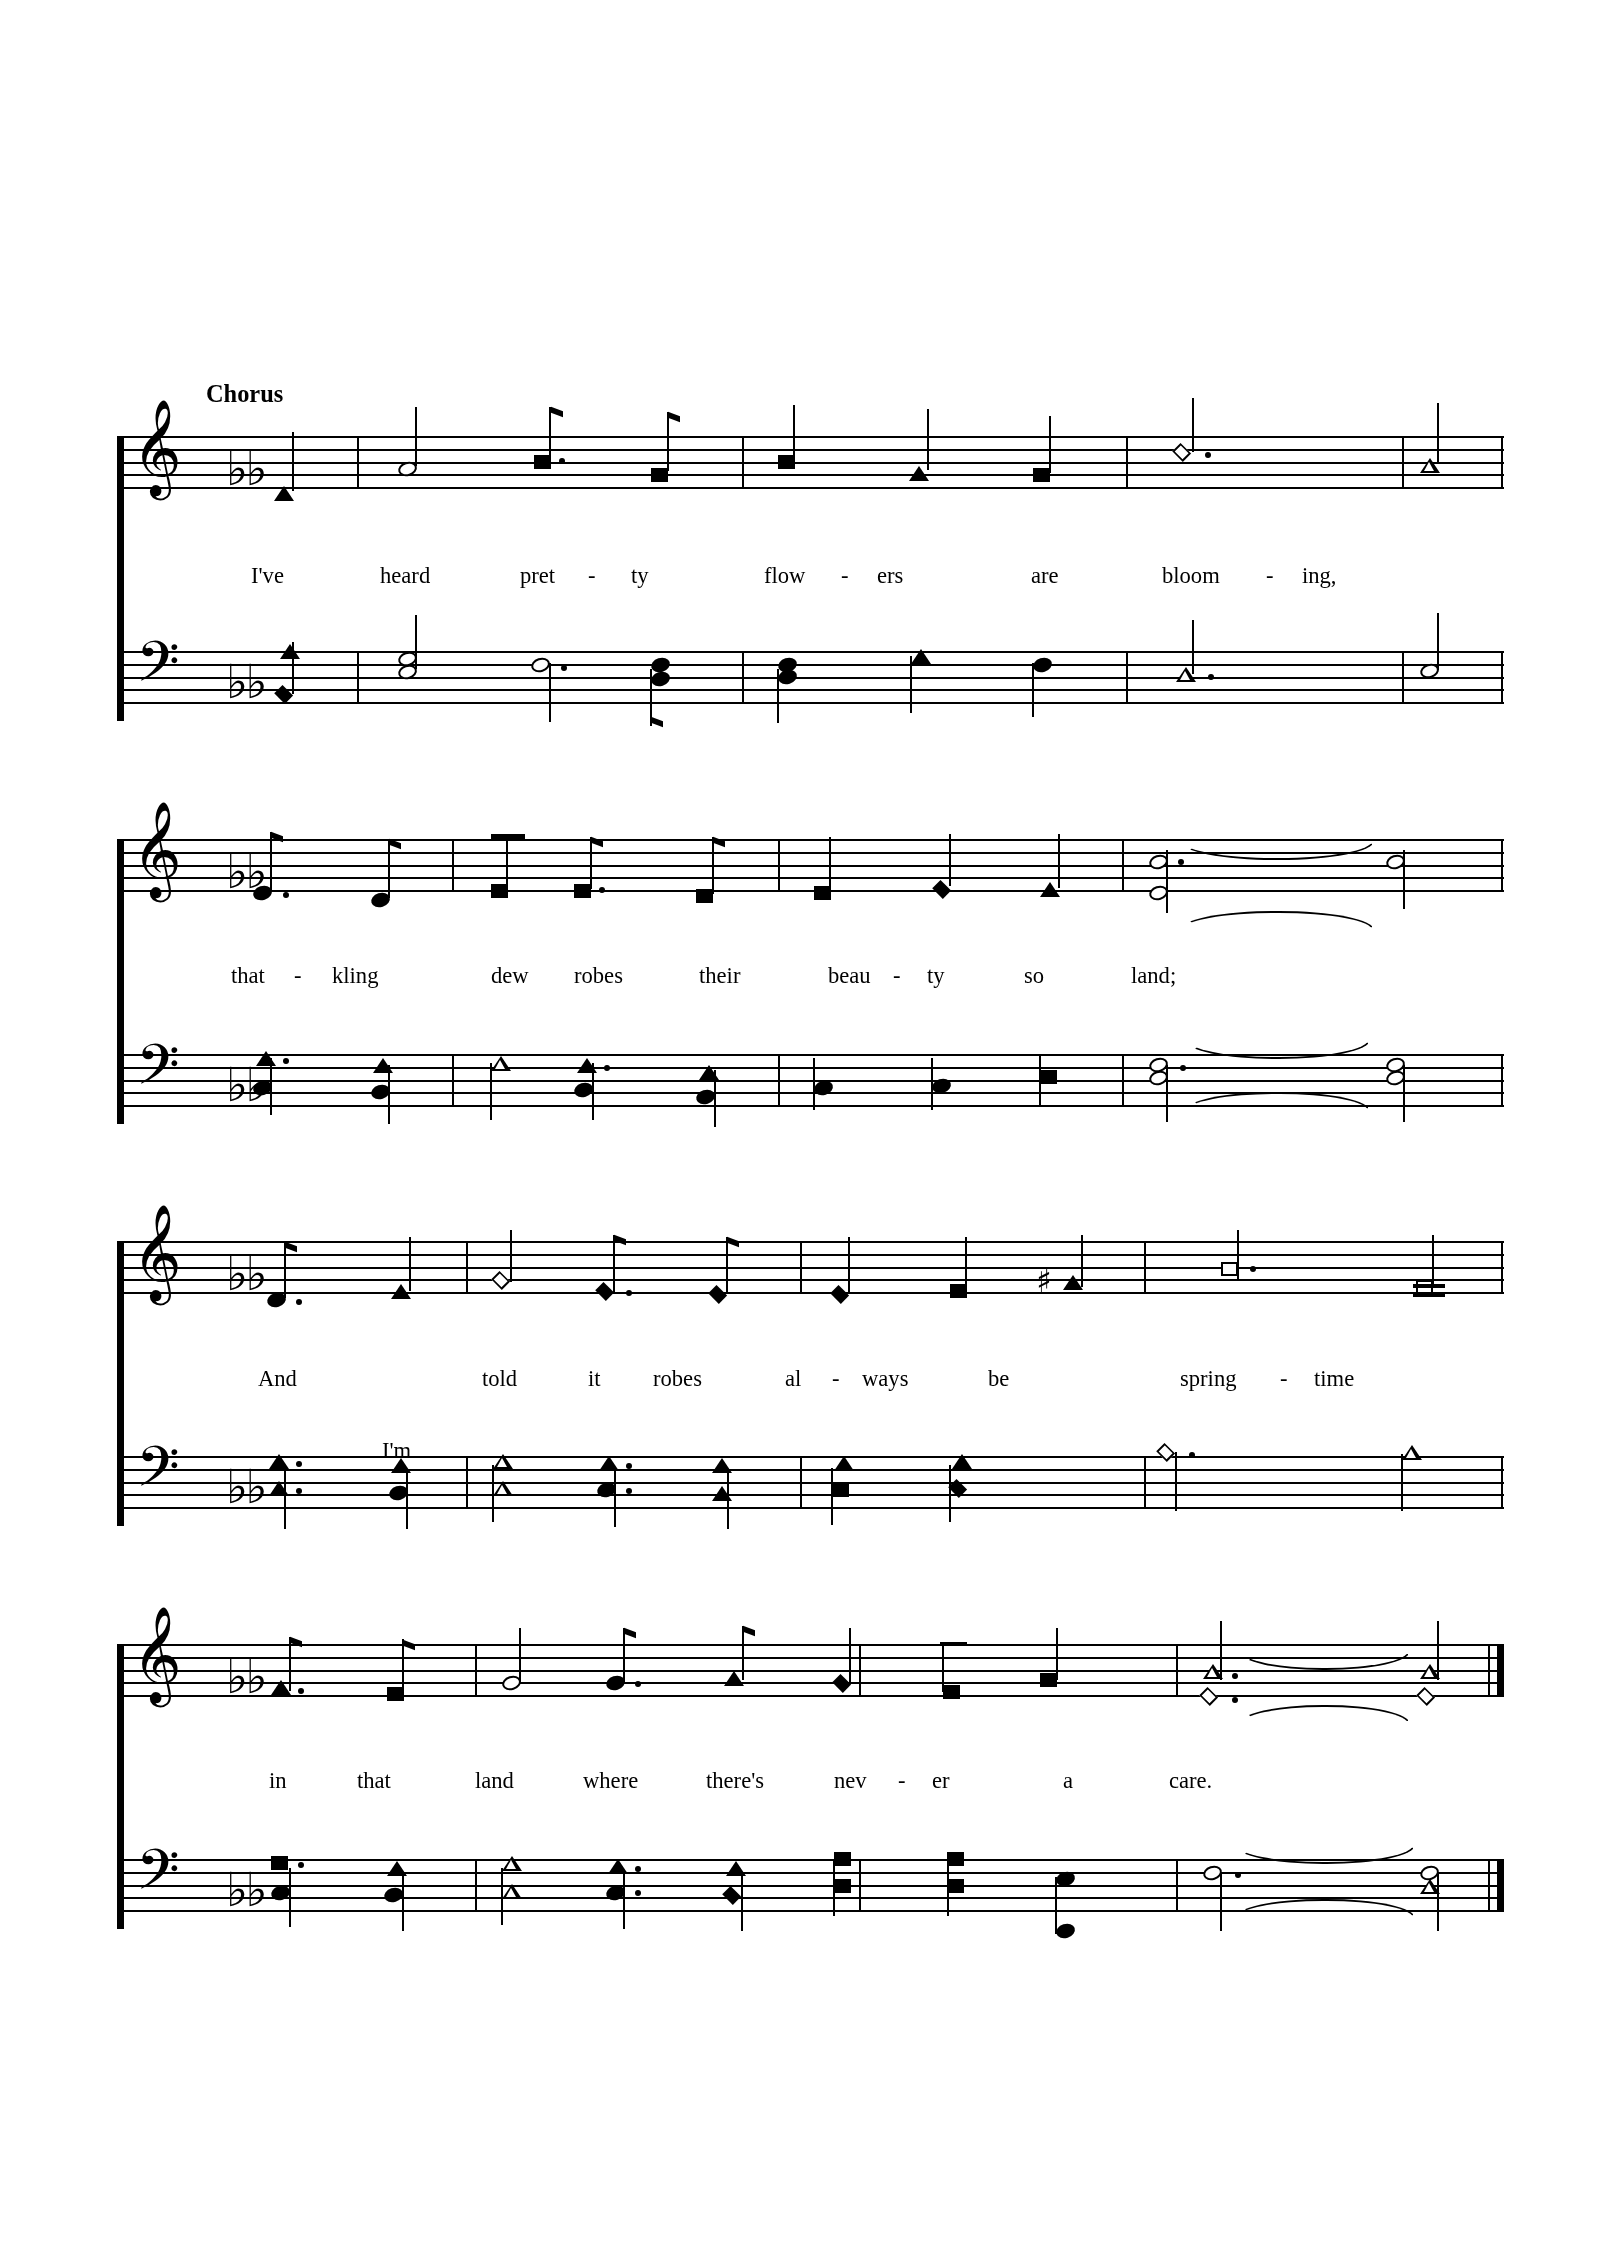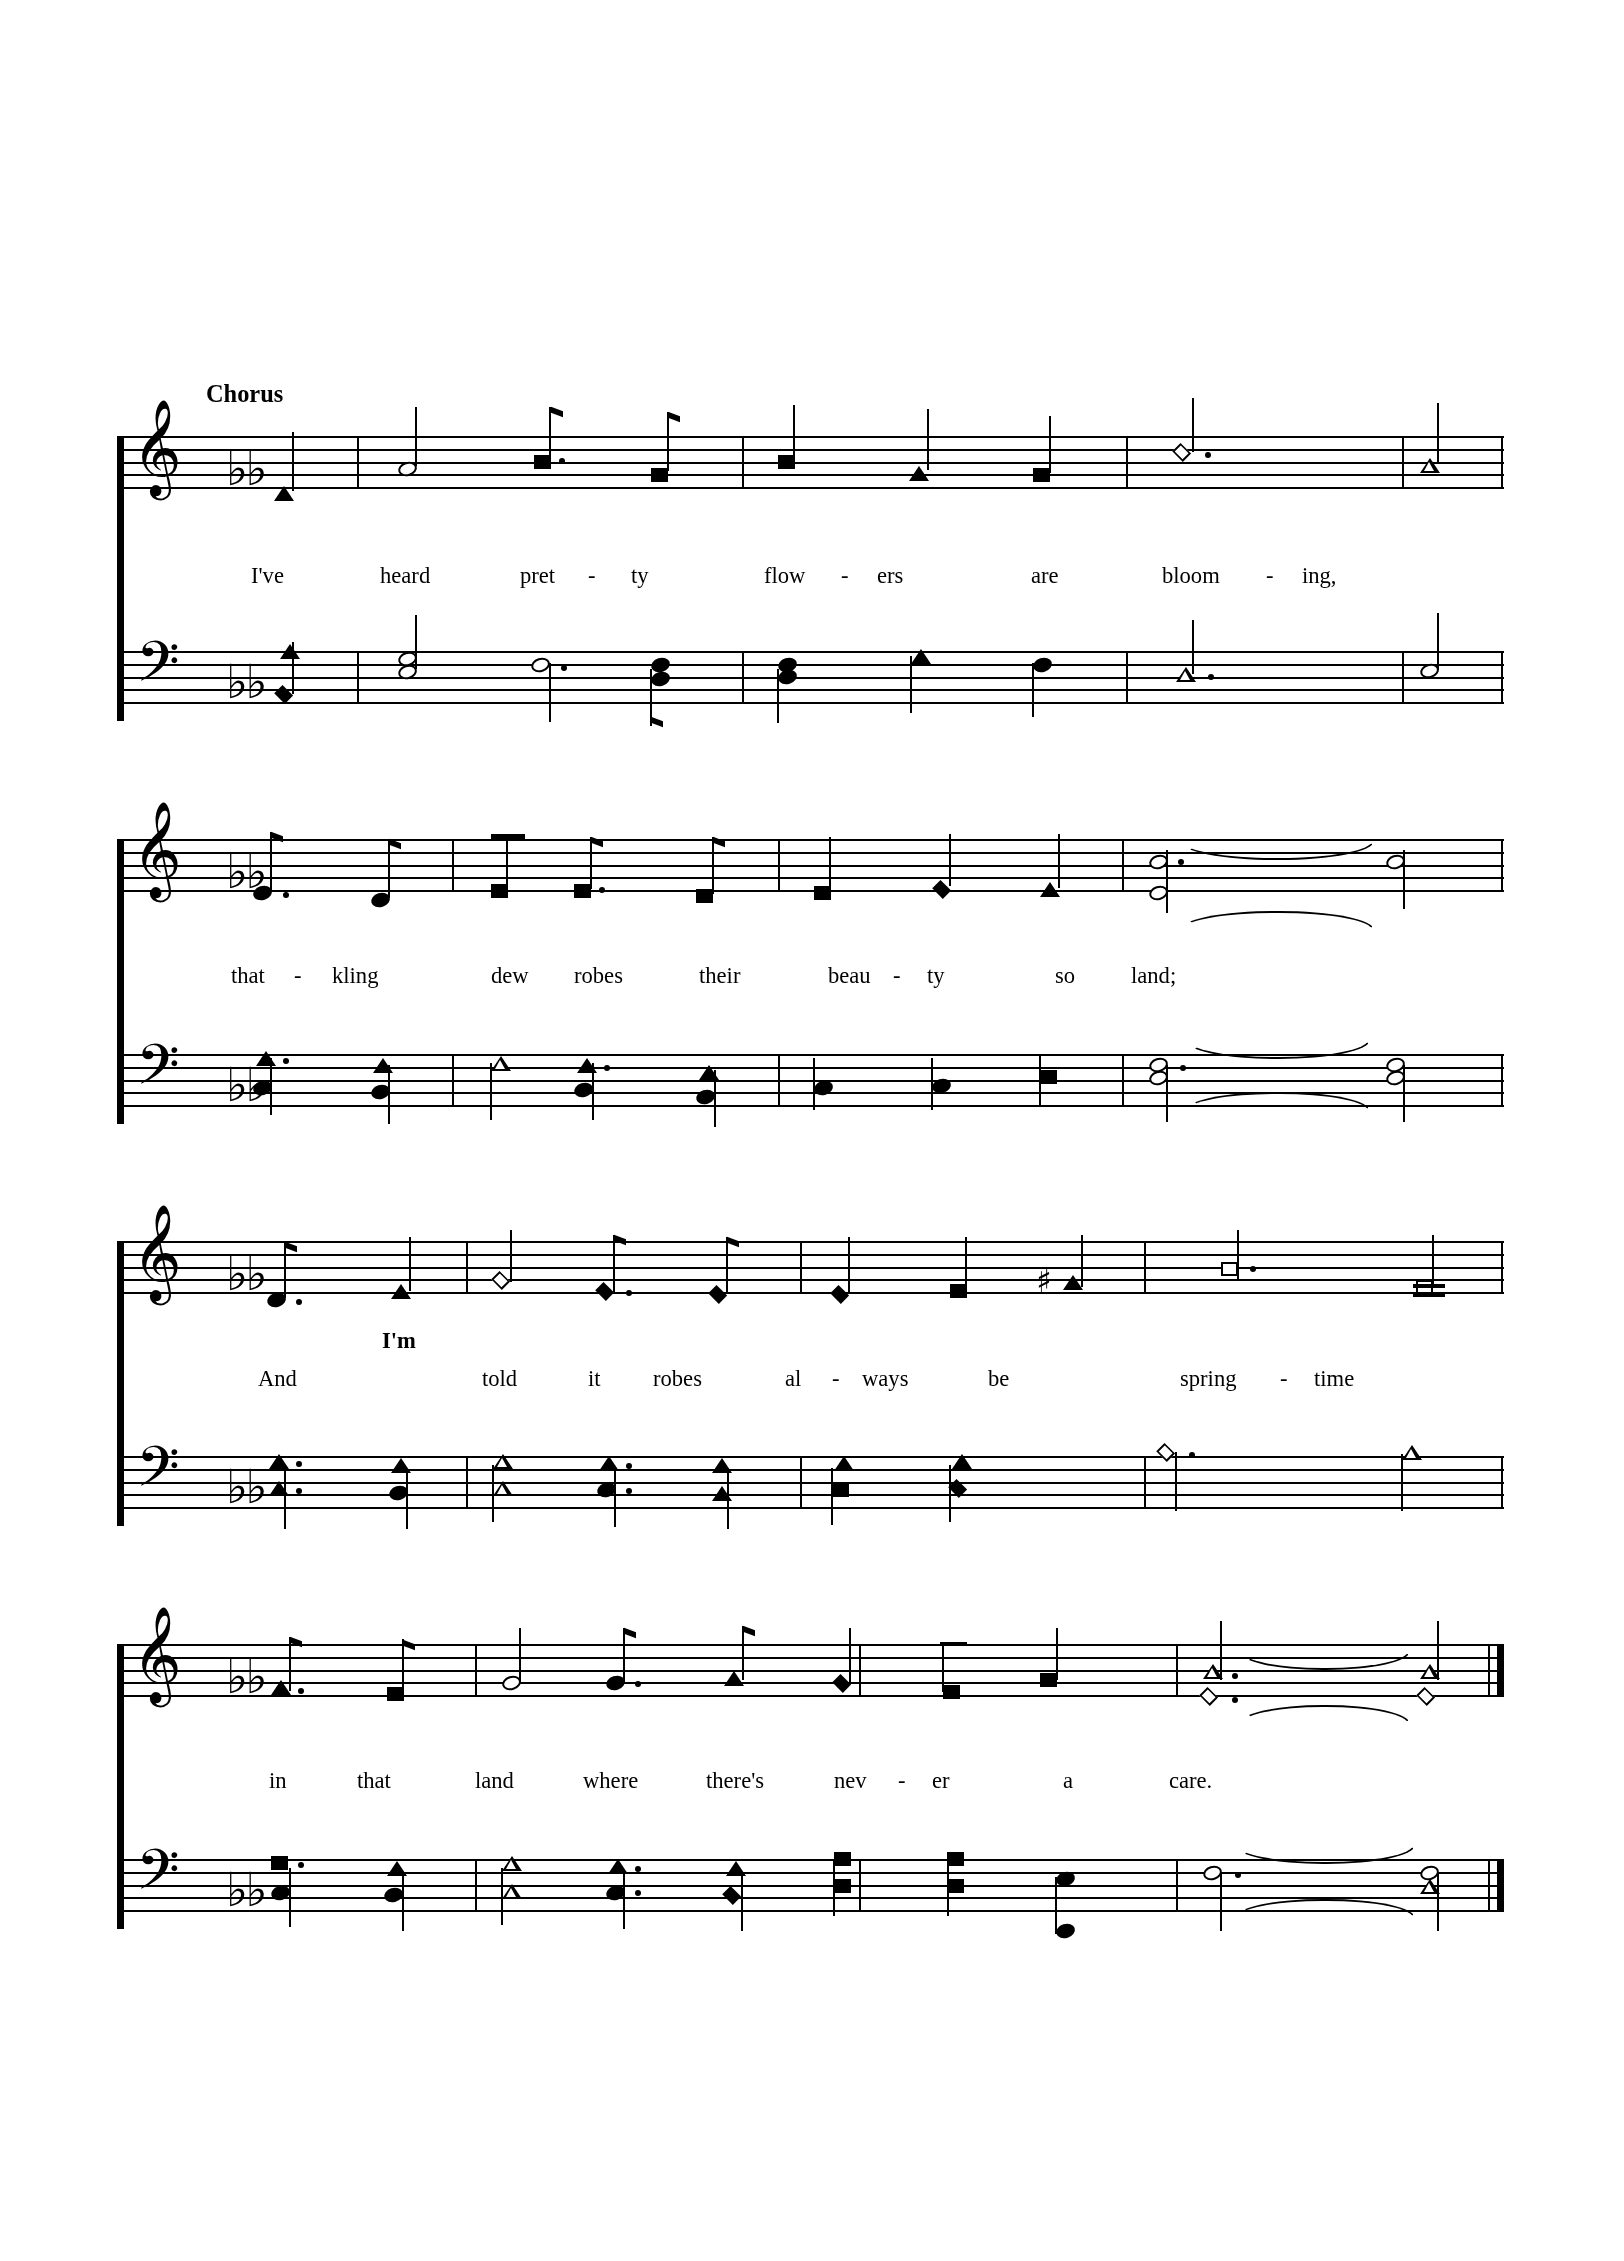--- a/index.html
+++ b/index.html
@@ -423,21 +423,21 @@
 
     <div class="lyric" style="left:231px; top:963px;">that</div>
     <div class="lyric" style="left:294px; top:963px;">-</div>
     <div class="lyric" style="left:332px; top:963px;">kling</div>
     <div class="lyric" style="left:491px; top:963px;">dew</div>
     <div class="lyric" style="left:574px; top:963px;">robes</div>
     <div class="lyric" style="left:699px; top:963px;">their</div>
     <div class="lyric" style="left:828px; top:963px;">beau</div>
     <div class="lyric" style="left:893px; top:963px;">-</div>
     <div class="lyric" style="left:927px; top:963px;">ty</div>
-    <div class="lyric" style="left:1024px; top:963px;margin-left:31px;">so</div>
+    <div class="lyric" style="left:1024px; top:963px;">so</div>
     <div class="lyric" style="left:1131px; top:963px;">land;</div>
 
     <div class="staff" style="top:1054px;">
       <div class="ln l0"></div>
         <div class="ln l1"></div>
         <div class="ln l2"></div>
         <div class="ln l3"></div>
         <div class="ln l4"></div>
     </div>
     <div class="glyph clef-f" style="left:136px; top:1038px;">𝄢</div>
@@ -563,21 +563,21 @@
       <div class="stem" style="left:1237px; top:1230px; height:50px;"></div>
     </div>
     <div class="note">
       <div class="head sq-open" style="left:1416px; top:1280px;"></div>
       <div class="stem" style="left:1432px; top:1235px; height:50px;"></div>
       <div class="beam" style="left:1413px; top:1284px; width:32px; height:3.6px;"></div>
       <div class="beam" style="left:1413px; top:1293px; width:32px; height:3.6px;"></div>
     </div>
 
     <div class="lyric" style="left:258px; top:1366px;">And</div>
-    <div class="lyric" style="left:382px; top:1328px;font-weight:bold;">I'm</div>
+    <div class="lyric" style="left:382px; top:1438px;">I'm</div>
     <div class="lyric" style="left:482px; top:1366px;">told</div>
     <div class="lyric" style="left:588px; top:1366px;">it</div>
     <div class="lyric" style="left:653px; top:1366px;">robes</div>
     <div class="lyric" style="left:785px; top:1366px;">al</div>
     <div class="lyric" style="left:832px; top:1366px;">-</div>
     <div class="lyric" style="left:862px; top:1366px;">ways</div>
     <div class="lyric" style="left:988px; top:1366px;">be</div>
     <div class="lyric" style="left:1180px; top:1366px;">spring</div>
     <div class="lyric" style="left:1280px; top:1366px;">-</div>
     <div class="lyric" style="left:1314px; top:1366px;">time</div>

